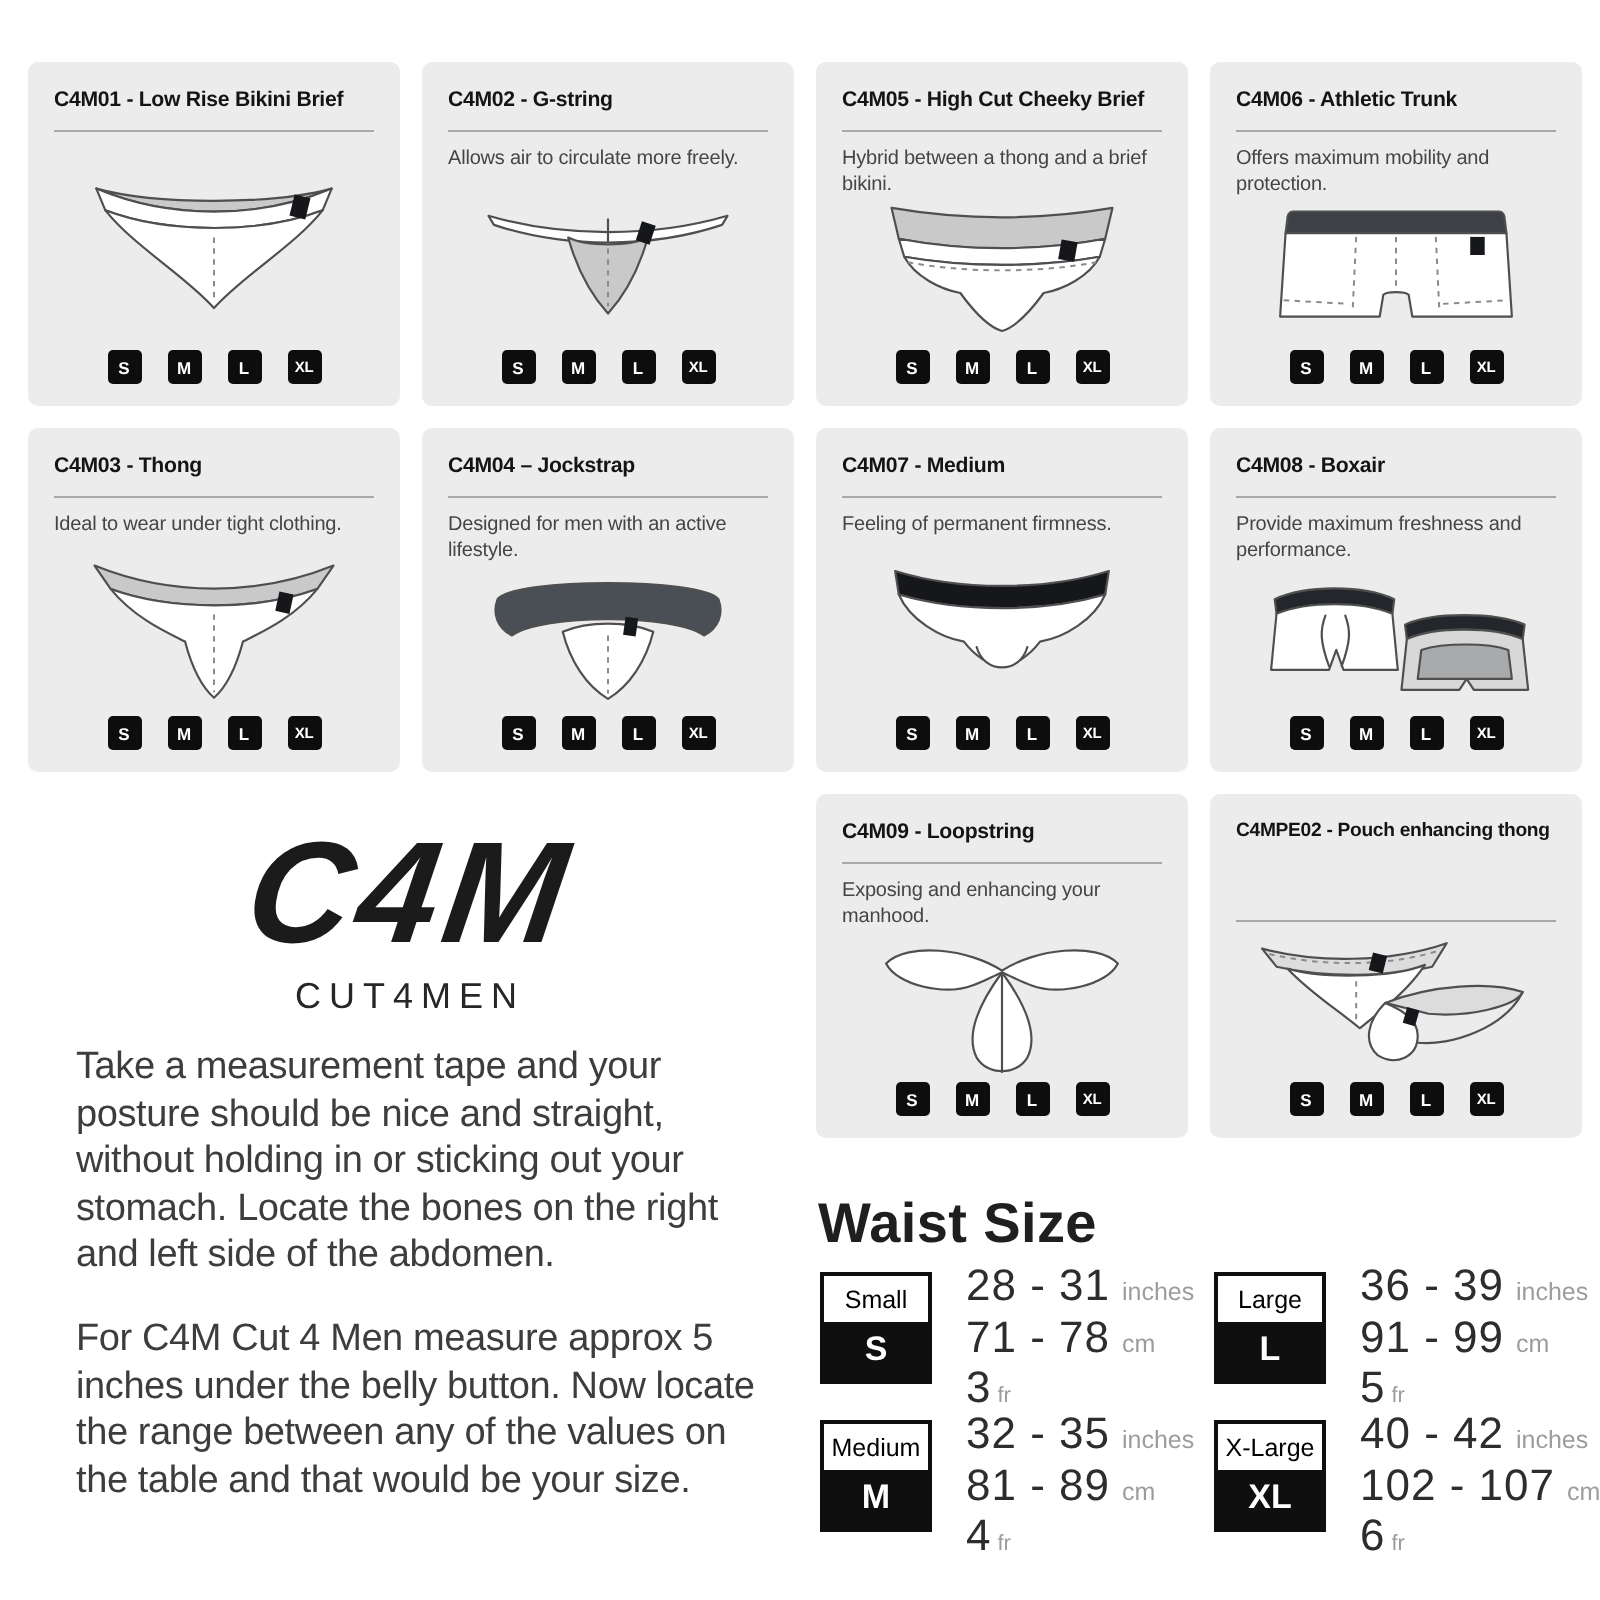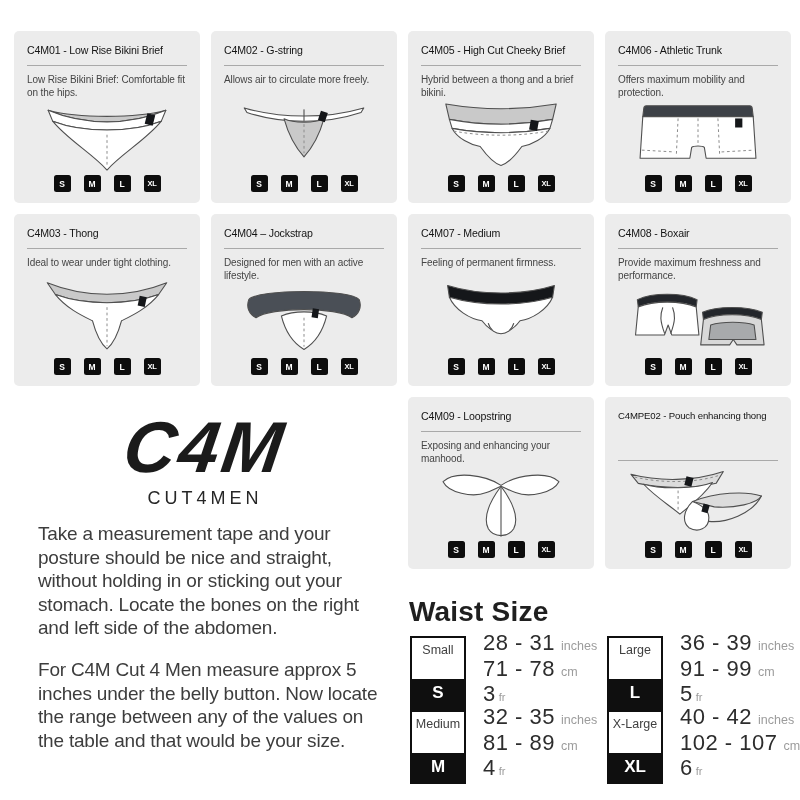--- a/index.html
+++ b/index.html
@@ -7,21 +7,21 @@
   body { font-family:"Liberation Sans", sans-serif; }
   .page { position:relative; width:800px; height:800px; background:#fff; overflow:hidden; }
 
   
   .cards { position:absolute; left:14px; top:31px; display:grid;
            grid-template-columns:repeat(4,186px); grid-auto-rows:172px; gap:11px 11px; }
   .card { background:#ececec; border-radius:5px; padding:13px 13px 11px;
           display:flex; flex-direction:column; }
   .card:nth-child(9)  { grid-column:3; grid-row:3; }
   .card:nth-child(10) { grid-column:4; grid-row:3;gap:30px; }
-  .card-title { font-size:10.6px; font-weight:normal; color:#141414;
+  .card-title { font-size:10.6px; font-weight:bold; color:#141414;
                 letter-spacing:-0.15px; white-space:nowrap; }
   .card:nth-child(10) .card-title { font-size:9.6px; }
   .card-divider { border-top:1px solid #a9a9a9; margin-top:9px; }
   .card-desc { font-size:10px; color:#454545; line-height:13px; margin-top:7px; letter-spacing:-0.1px; }
   .card-illus { flex:1; display:flex; align-items:center; justify-content:center; min-height:0; }
   .card-illus svg { width:148px; max-height:86px; }
   .card-sizes { display:flex; justify-content:center; gap:13px; }
   .size-btn { width:17px; height:17px; background:#0d0d0d; color:#fff; font-size:8.5px;
               font-weight:bold; display:flex; align-items:center; justify-content:center;
               border-radius:2.5px; cursor:pointer; }
@@ -39,39 +39,38 @@
   .para-1 { top:522px; }
   .para-2 { top:658px; }
 
   
   .waist-title { position:absolute; left:409px; top:596px; font-size:28px; font-weight:700;
                  color:#1f1f1f; letter-spacing:0.2px; }
   .waist-grid { position:absolute; left:410px; top:636px; display:grid;
                 grid-template-columns:197px 197px; grid-template-rows:74px auto; }
   .waist-entry { display:flex; align-items:flex-start; }
   .wbox { width:56px; border:2px solid #0f0f0f; flex:none; background:#fff; }
-  .wbox-name { background:#fff; color:#404040; font-size:12.5px; text-align:center; padding:5px 0 22px; }
+  .wbox-name { background:#fff; color:#000000; font-size:12.5px; text-align:center; padding:5px 0 4px; }
   .wbox-letter { background:#0f0f0f; color:#fff; font-weight:bold; font-size:17px;
                  text-align:center; padding:4px 0 5px; }
   .wvals { margin-left:17px; margin-top:-4px; }
   .wline { line-height:22.5px; white-space:nowrap; }
   .wnum { font-size:22px; font-weight:300; color:#2d2d2d; letter-spacing:0.5px; }
   .wunit { font-size:12.5px; color:#9c9c9c; margin-left:6px; }
   .wunit.fr { font-size:11px; margin-left:3px; }
 </style>
 </head>
 <body>
 
 <div class="page">
 
   <div class="cards">
   <div class="card">
     <h3 class="card-title">C4M01 - Low Rise Bikini Brief</h3>
     <div class="card-divider"></div>
-    <p class="card-desc">Low Rise Bikini Brief: Comfortable fit on the hips.</p>
     <div class="card-illus">
           <svg viewBox="0 0 160 95" xmlns="http://www.w3.org/2000/svg">
             <path d="M15 18 C55 35 105 35 145 18 C112 27 48 27 15 18 Z" fill="#c9c9c9" stroke="#4f4f4f" stroke-width="1.2" stroke-linejoin="round" stroke-linecap="round"></path>
    <path d="M15 18 C55 35 105 35 145 18 L140 30 C106 43 54 43 20 30 Z" fill="#fff" stroke="#4f4f4f" stroke-width="1.2" stroke-linejoin="round" stroke-linecap="round"></path>
    <path d="M20 30 C54 43 106 43 140 30 C124 50 96 66 80 84 C64 66 36 50 20 30 Z" fill="#fff" stroke="#4f4f4f" stroke-width="1.2" stroke-linejoin="round" stroke-linecap="round"></path>
    <path d="M80 45 L80 80" fill="none" stroke="#8b8b8b" stroke-width="1.1" stroke-dasharray="3 3"></path>
    <rect x="123" y="22" width="9" height="12" fill="#15171a" transform="rotate(14 127 28)"></rect>
           </svg>
         </div>
     <div class="card-sizes">

